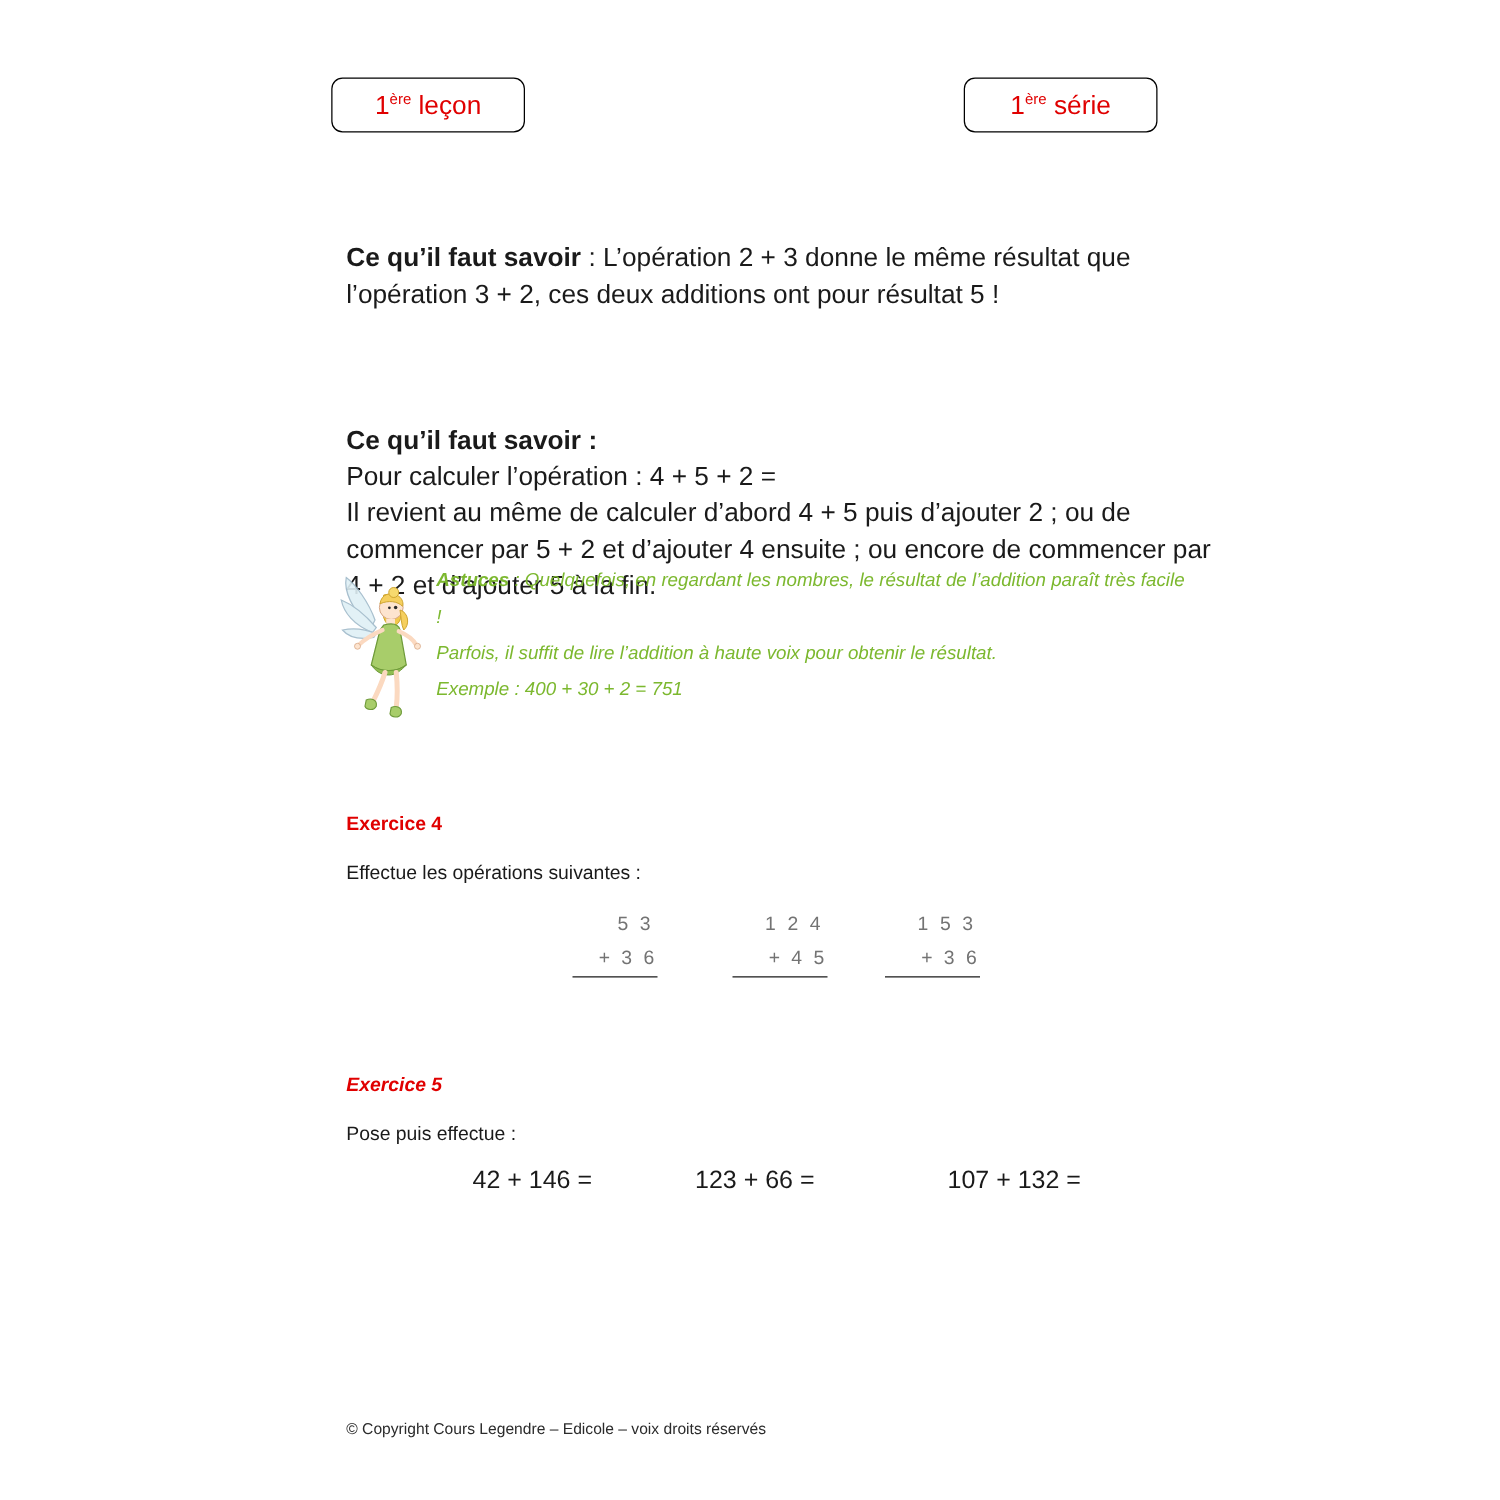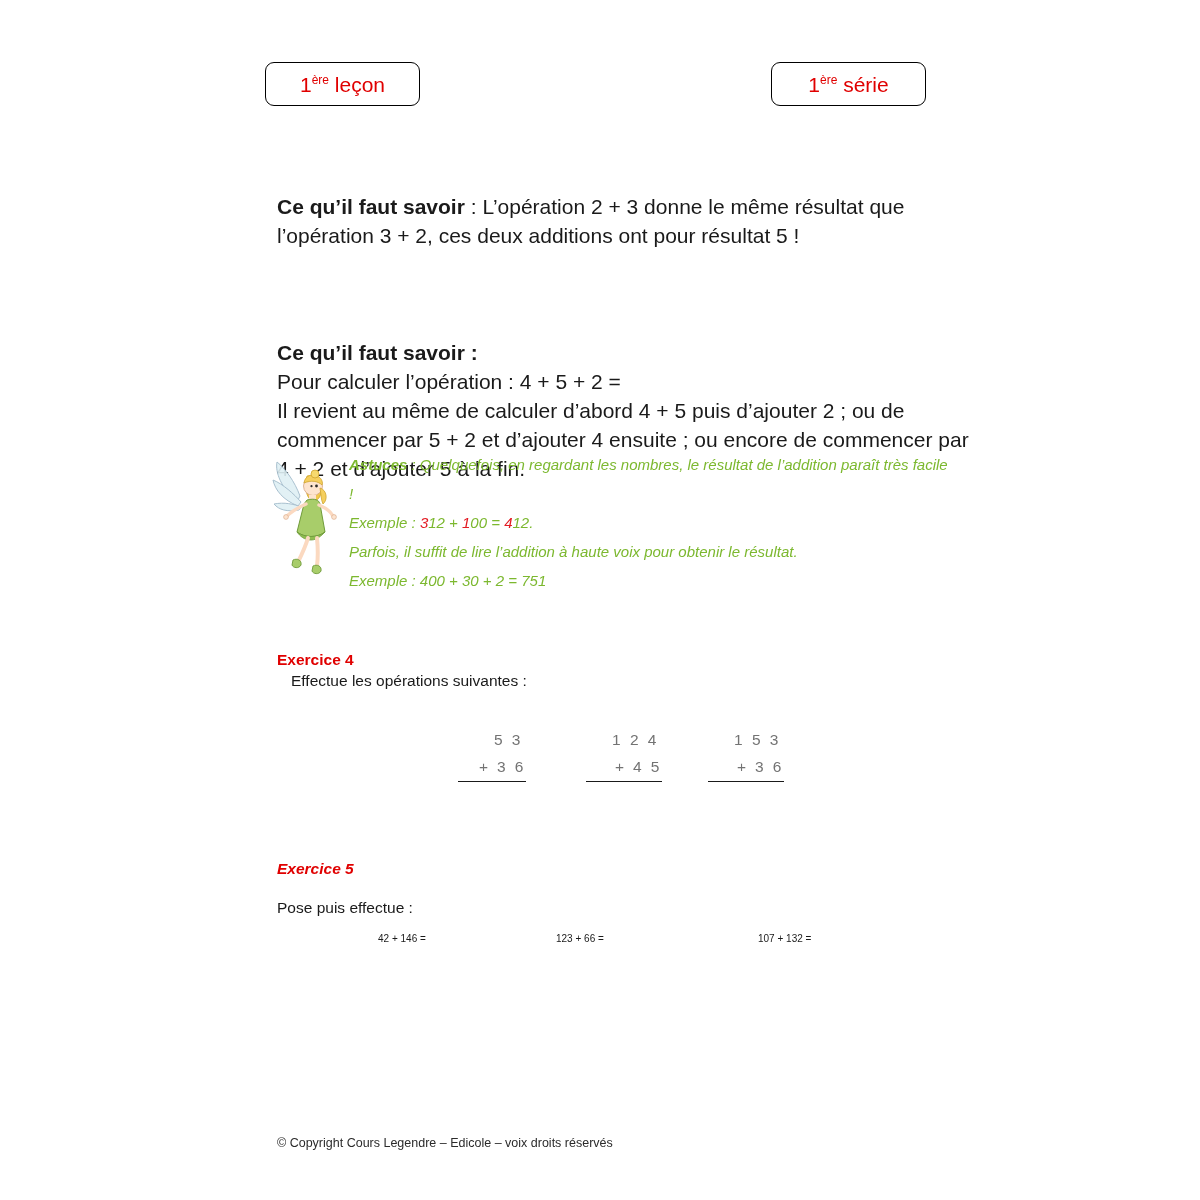--- a/index.html
+++ b/index.html
@@ -106,21 +106,21 @@
   }
   #ex4-heading { top: 651px; }
   #ex5-heading { top: 860px; font-style: italic; }
 
   .ex-instruction {
     position: absolute;
     left: 277px;
     font-size: 15.5px;
     color: #1a1a1a;
   }
-  #ex4-instruction { top: 672px; margin-left: 14px; }
+  #ex4-instruction { top: 690px; }
   #ex5-instruction { top: 899px; }
 
   
   #ex4-sums {
     position: absolute;
     left: 440px;
     top: 726px;
     width: 420px;
     height: 60px;
   }
@@ -150,21 +150,21 @@
   
   #ex5-ops {
     position: absolute;
     left: 370px;
     top: 933px;
     width: 520px;
     height: 30px;
   }
   .hop {
     position: absolute;
-    font-size: 10px;
+    font-size: 20px;
     color: #1a1a1a;
     white-space: nowrap;
   }
   #hop-0 { left: 8px; }
   #hop-1 { left: 186px; }
   #hop-2 { left: 388px; }
 
   
   #footer-copyright {
     position: absolute;
@@ -231,21 +231,20 @@
       <path d="M37 88 C 34 98, 30 106, 27 112" stroke="#fbd9c0" stroke-width="4" fill="none" stroke-linecap="round"></path>
       <path d="M46 88 C 47 98, 47 108, 46 116" stroke="#fbd9c0" stroke-width="4" fill="none" stroke-linecap="round"></path>
 
       <path d="M22 110 C 26 108, 31 110, 30 115 C 28 119, 22 118, 21 115 Z" fill="#a8cd6a" stroke="#6f9b3a" stroke-width="0.9"></path>
       <path d="M42 116 C 46 114, 51 116, 50 121 C 48 125, 42 124, 41 121 Z" fill="#a8cd6a" stroke="#6f9b3a" stroke-width="0.9"></path>
     </svg>
   </div>
 
   <div id="astuces-block">
     <p style="margin:0;"><b>Astuces</b><span> : Quelquefois, en regardant les nombres, le résultat de l’addition paraît très facile !</span></p>
-    <p style="margin:0;"><span>Exemple : </span><span class="hl-red">3</span><span>12</span><span> + </span><span class="hl-red">1</span><span>00</span><span> = </span><span class="hl-red">4</span><span>12.</span></p>
     <p style="margin:0;">Parfois, il suffit de lire l’addition à haute voix pour obtenir le résultat.</p>
     <p style="margin:0;">Exemple : 400 + 30 + 2 = 751</p>
   </div>
 
   <div class="ex-heading" id="ex4-heading">Exercice 4</div>
   <div class="ex-instruction" id="ex4-instruction">Effectue les opérations suivantes :</div>
 
   <div id="ex4-sums">
     <div class="vsum" id="vsum-0">
       <span class="top-row">5 3</span>

